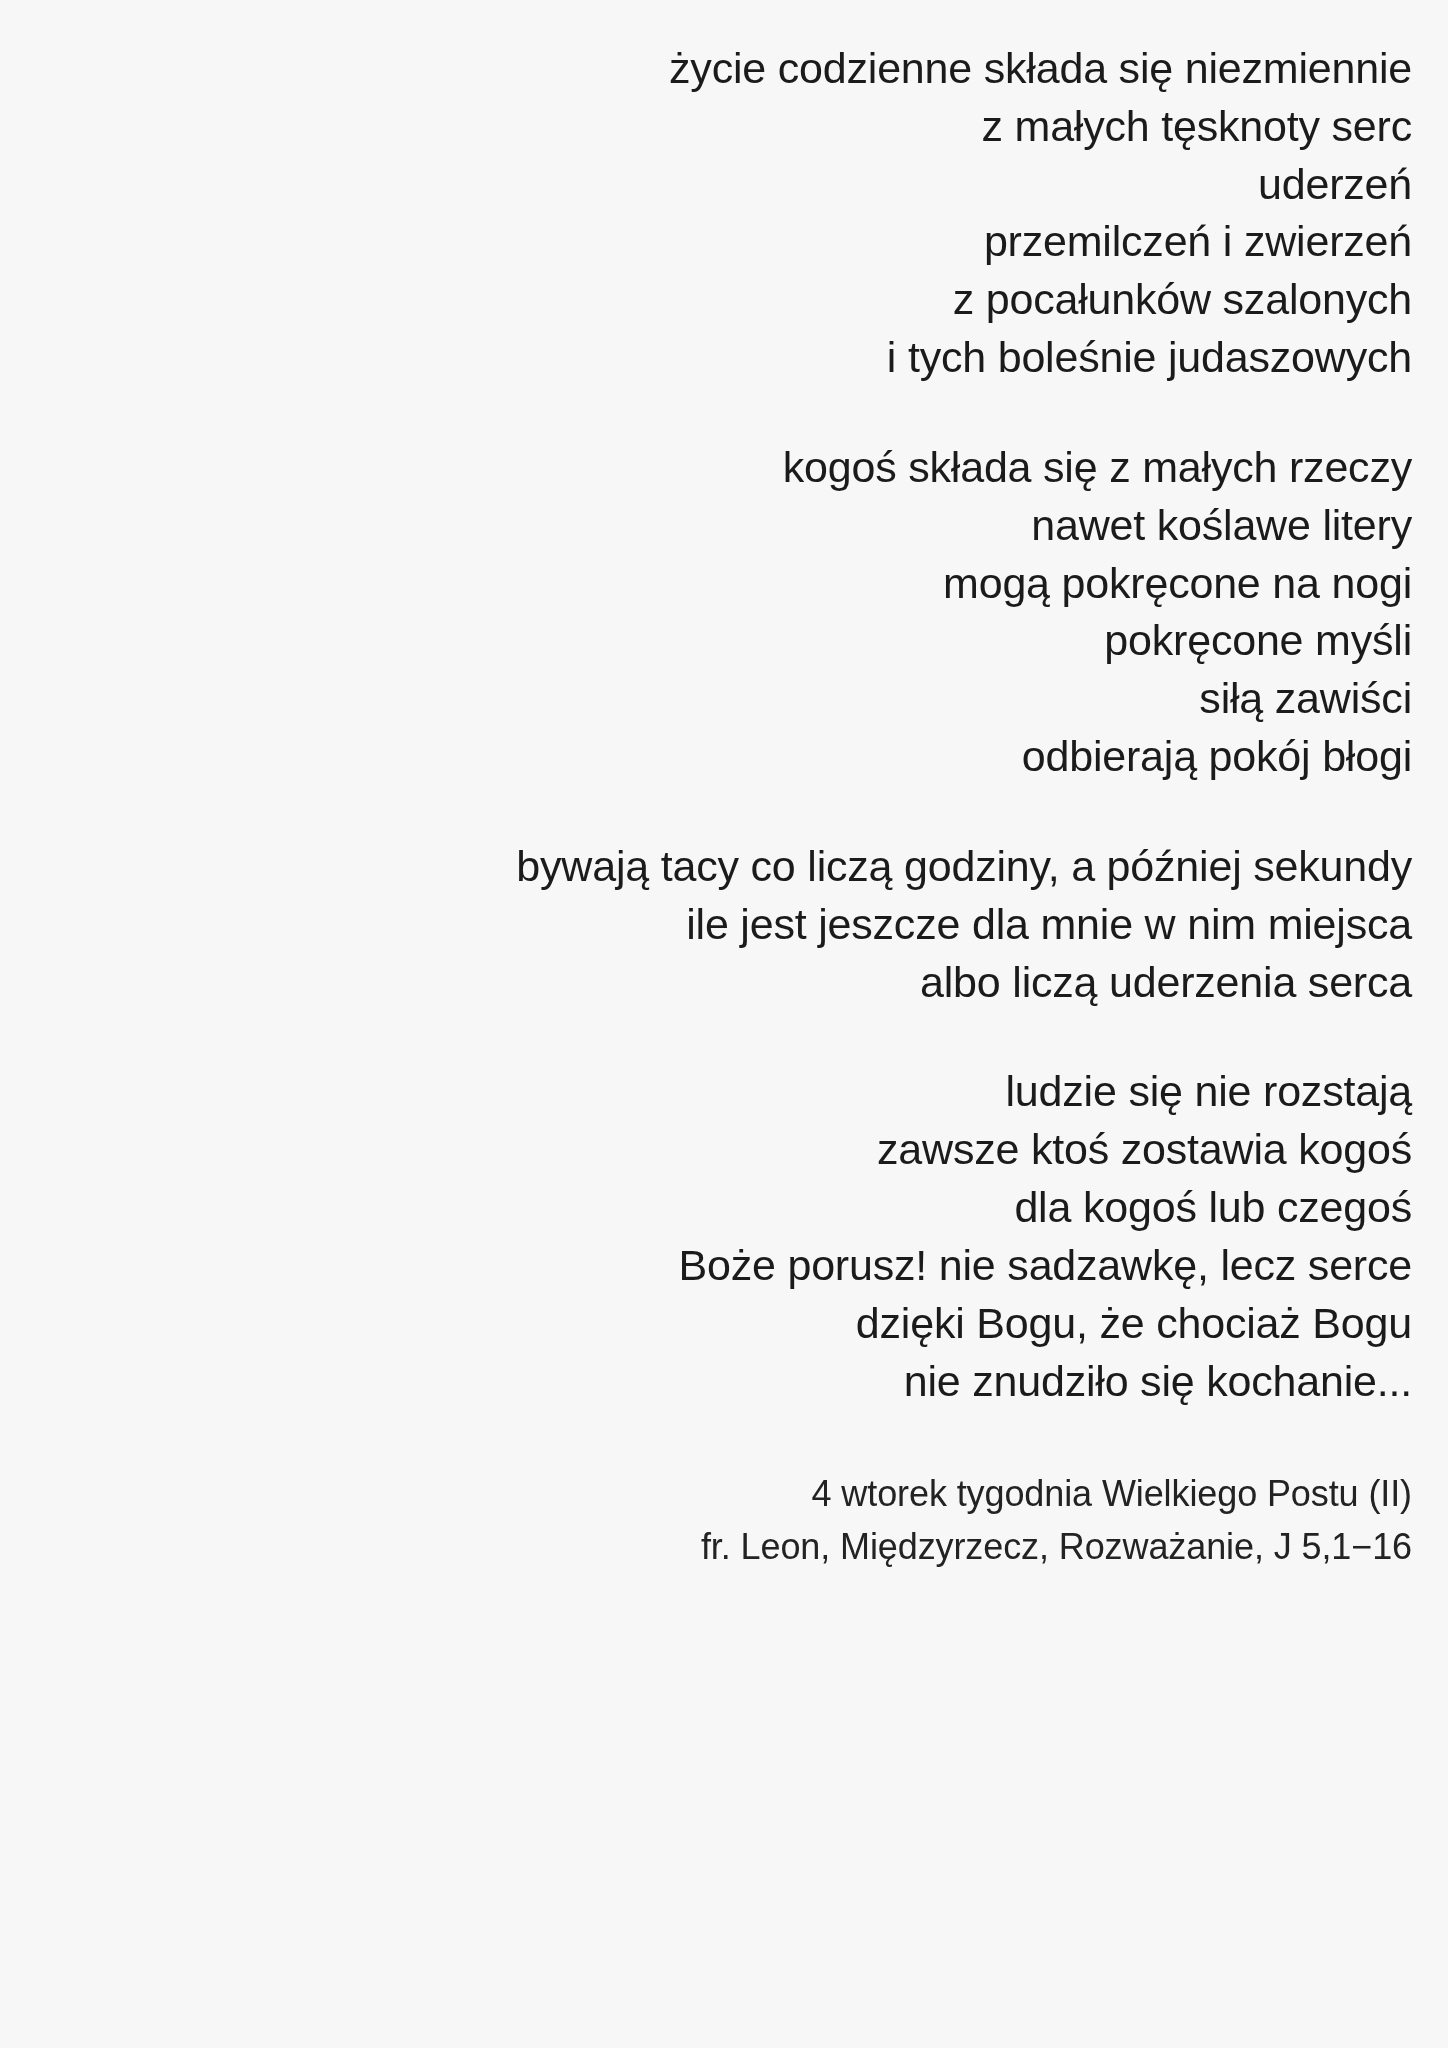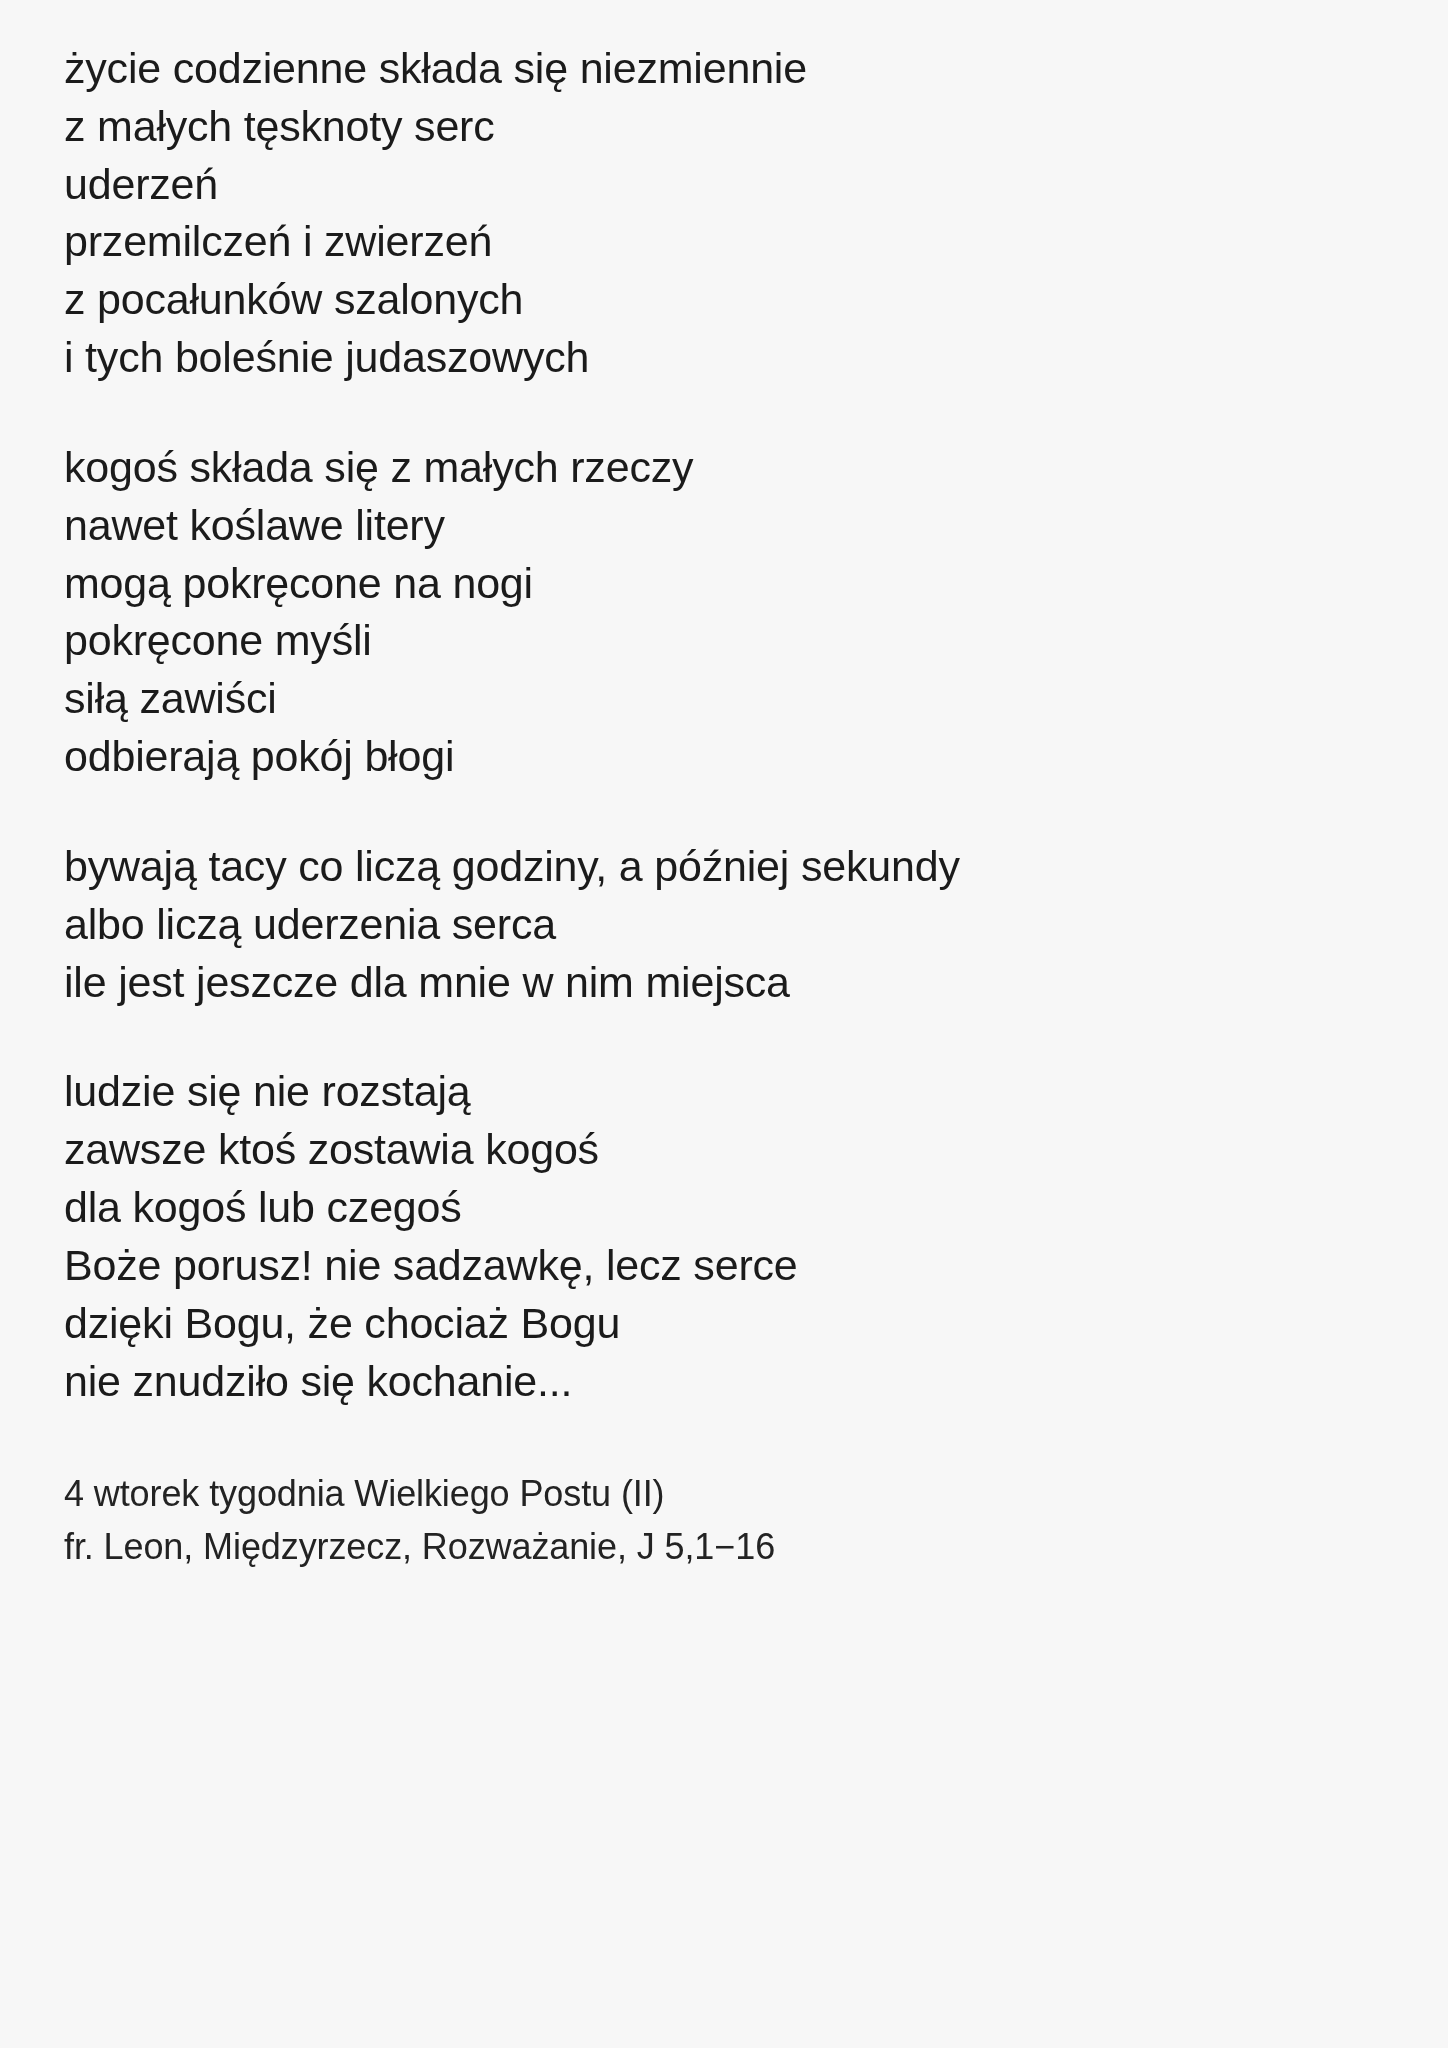--- a/index.html
+++ b/index.html
@@ -13,20 +13,21 @@
     font-family: "Liberation Sans", sans-serif;
     color: #1b1b1b;
     -webkit-font-smoothing: antialiased;
   }
   .page {
     width: 1440px;
     min-height: 2048px;
     box-sizing: border-box;
     background: #f7f7f7;
     padding: 40px 28px 40px 64px;
+    text-align: right;
   }
   .poem {
     font-size: 43px;
     line-height: 1.345;
     letter-spacing: -0.2px;
     color: #1b1b1b;
   }
   .stanza {
     margin: 0 0 52px 0;
   }
@@ -66,22 +67,22 @@
       <div class="line">kogoś składa się z małych rzeczy</div>
       <div class="line">nawet koślawe litery</div>
       <div class="line">mogą pokręcone na nogi</div>
       <div class="line">pokręcone myśli</div>
       <div class="line">siłą zawiści</div>
       <div class="line">odbierają pokój błogi</div>
     </div>
 
     <div class="stanza">
       <div class="line">bywają tacy co liczą godziny, a później sekundy</div>
+      <div class="line">ile jest jeszcze dla mnie w nim miejsca</div>
       <div class="line">albo liczą uderzenia serca</div>
-      <div class="line">ile jest jeszcze dla mnie w nim miejsca</div>
     </div>
 
     <div class="stanza">
       <div class="line">ludzie się nie rozstają</div>
       <div class="line">zawsze ktoś zostawia kogoś</div>
       <div class="line">dla kogoś lub czegoś</div>
       <div class="line">Boże porusz! nie sadzawkę, lecz serce</div>
       <div class="line">dzięki Bogu, że chociaż Bogu</div>
       <div class="line">nie znudziło się kochanie...</div>
     </div>

